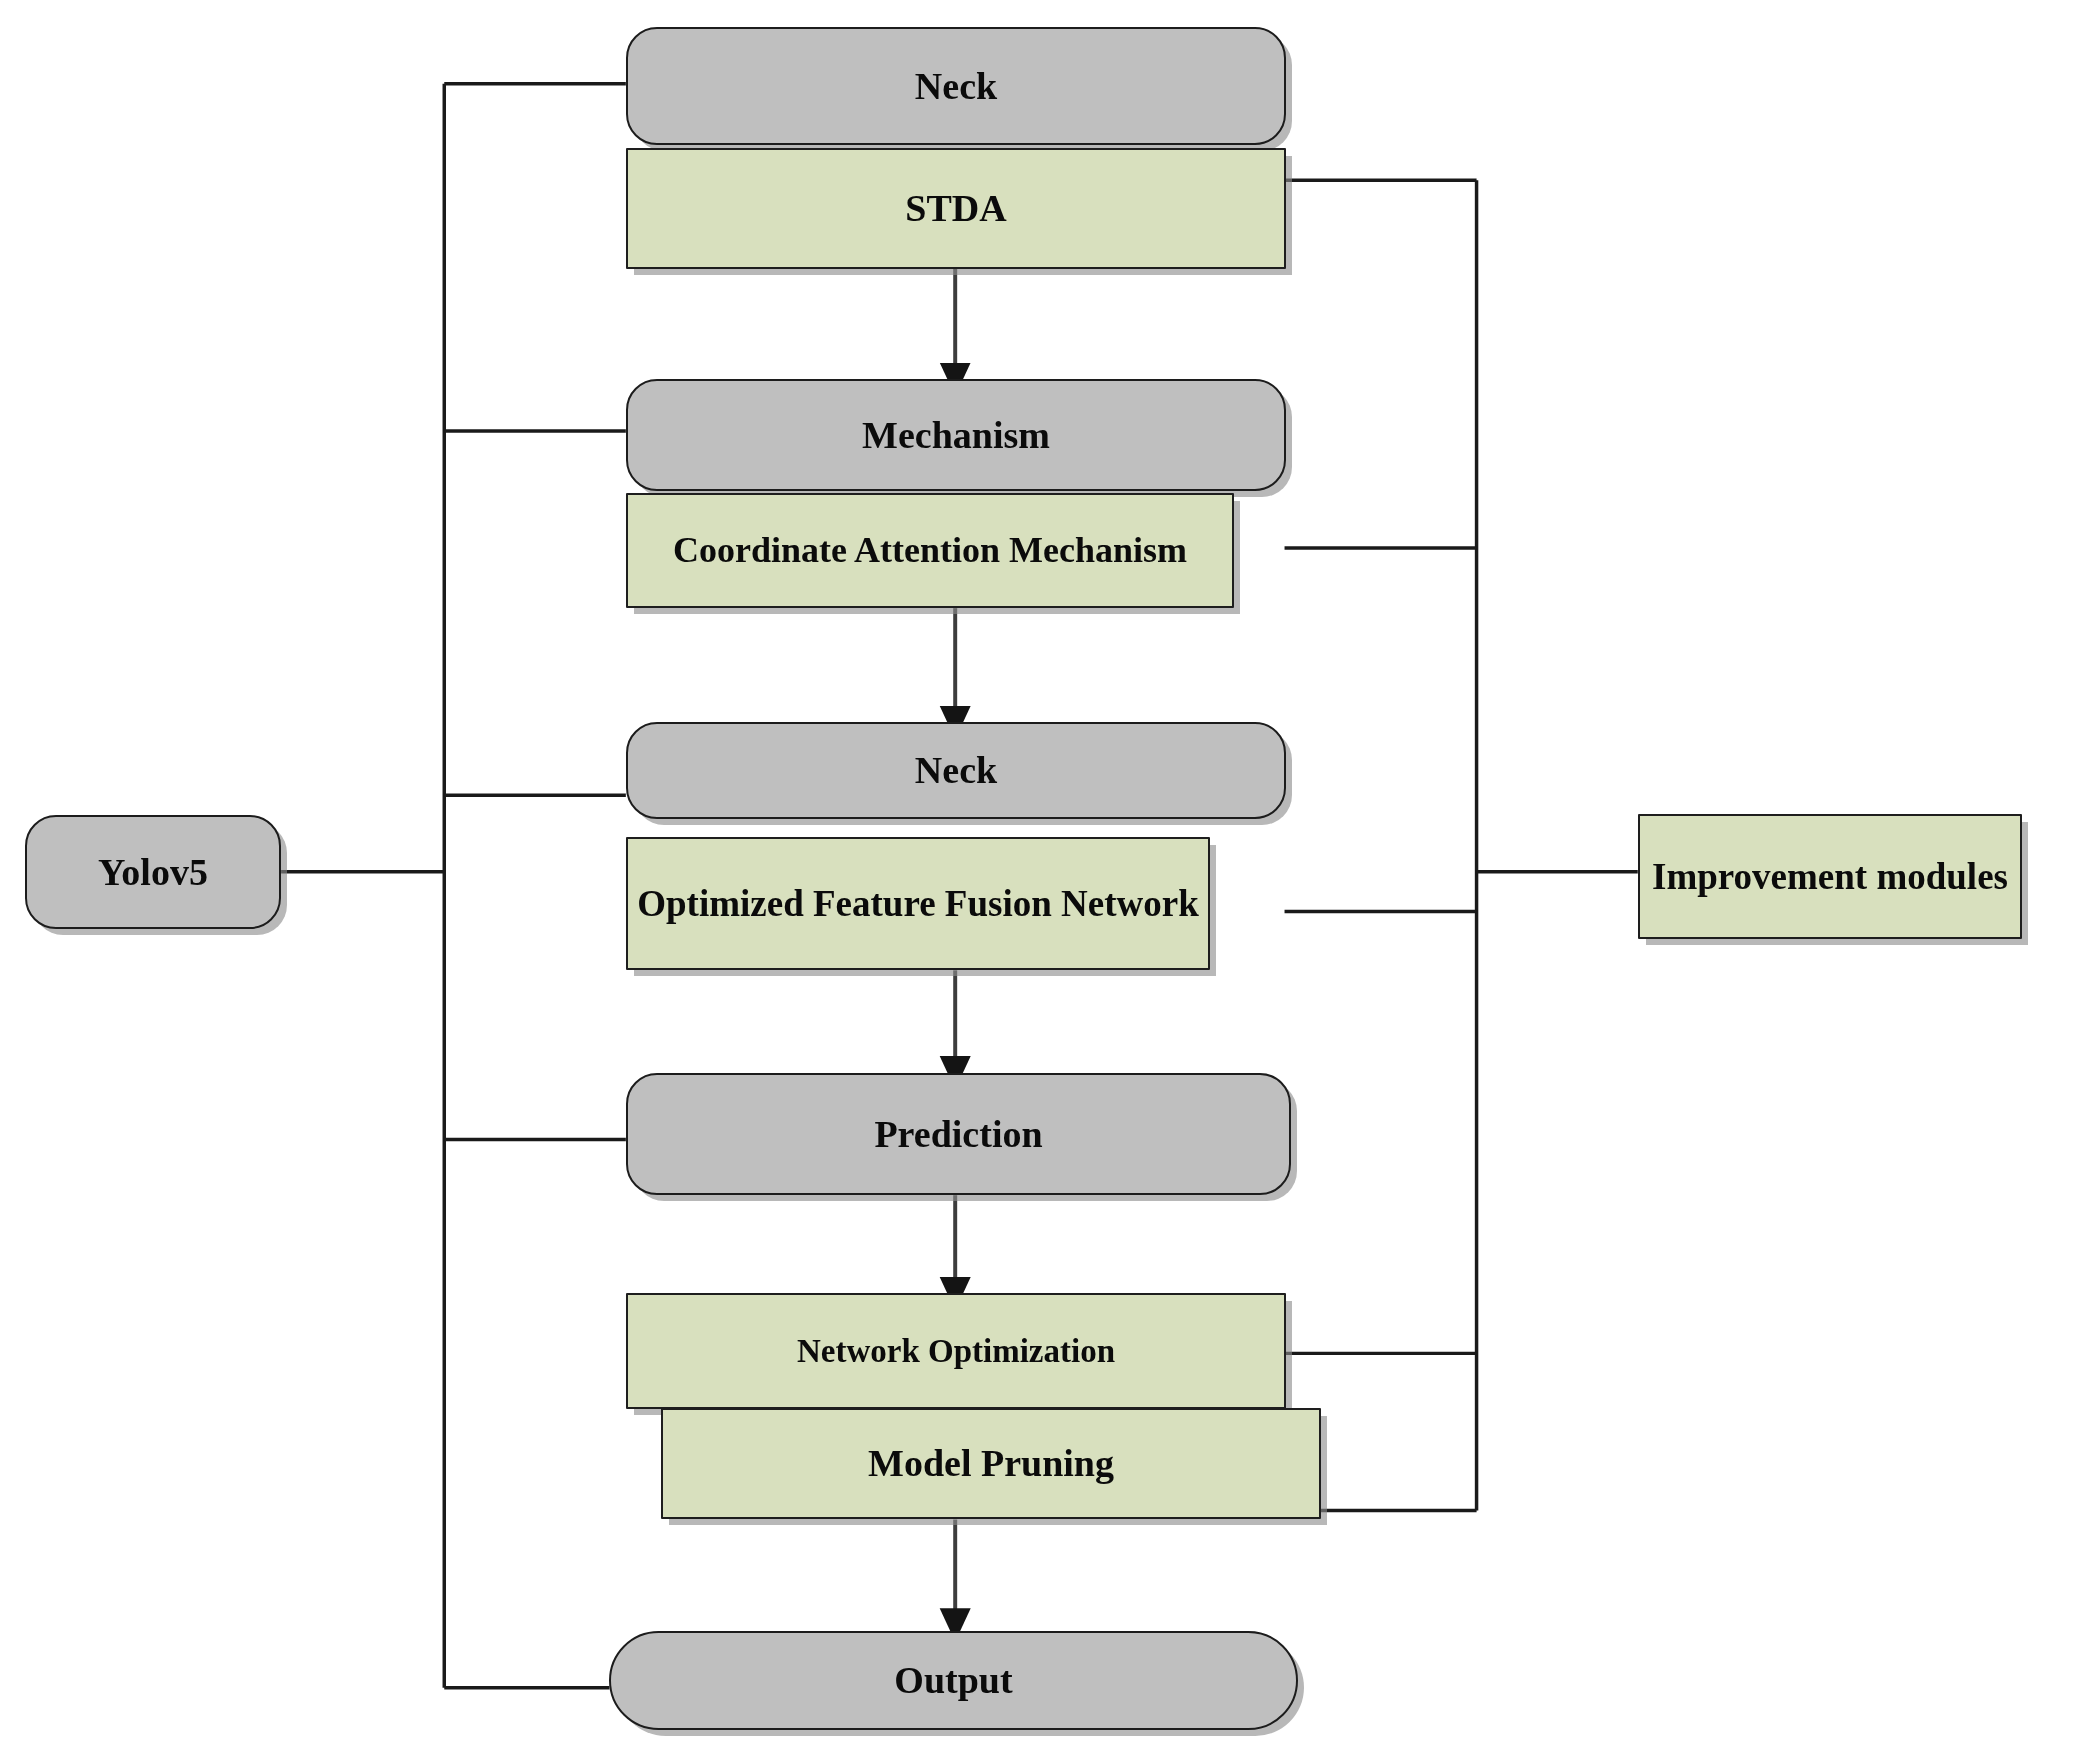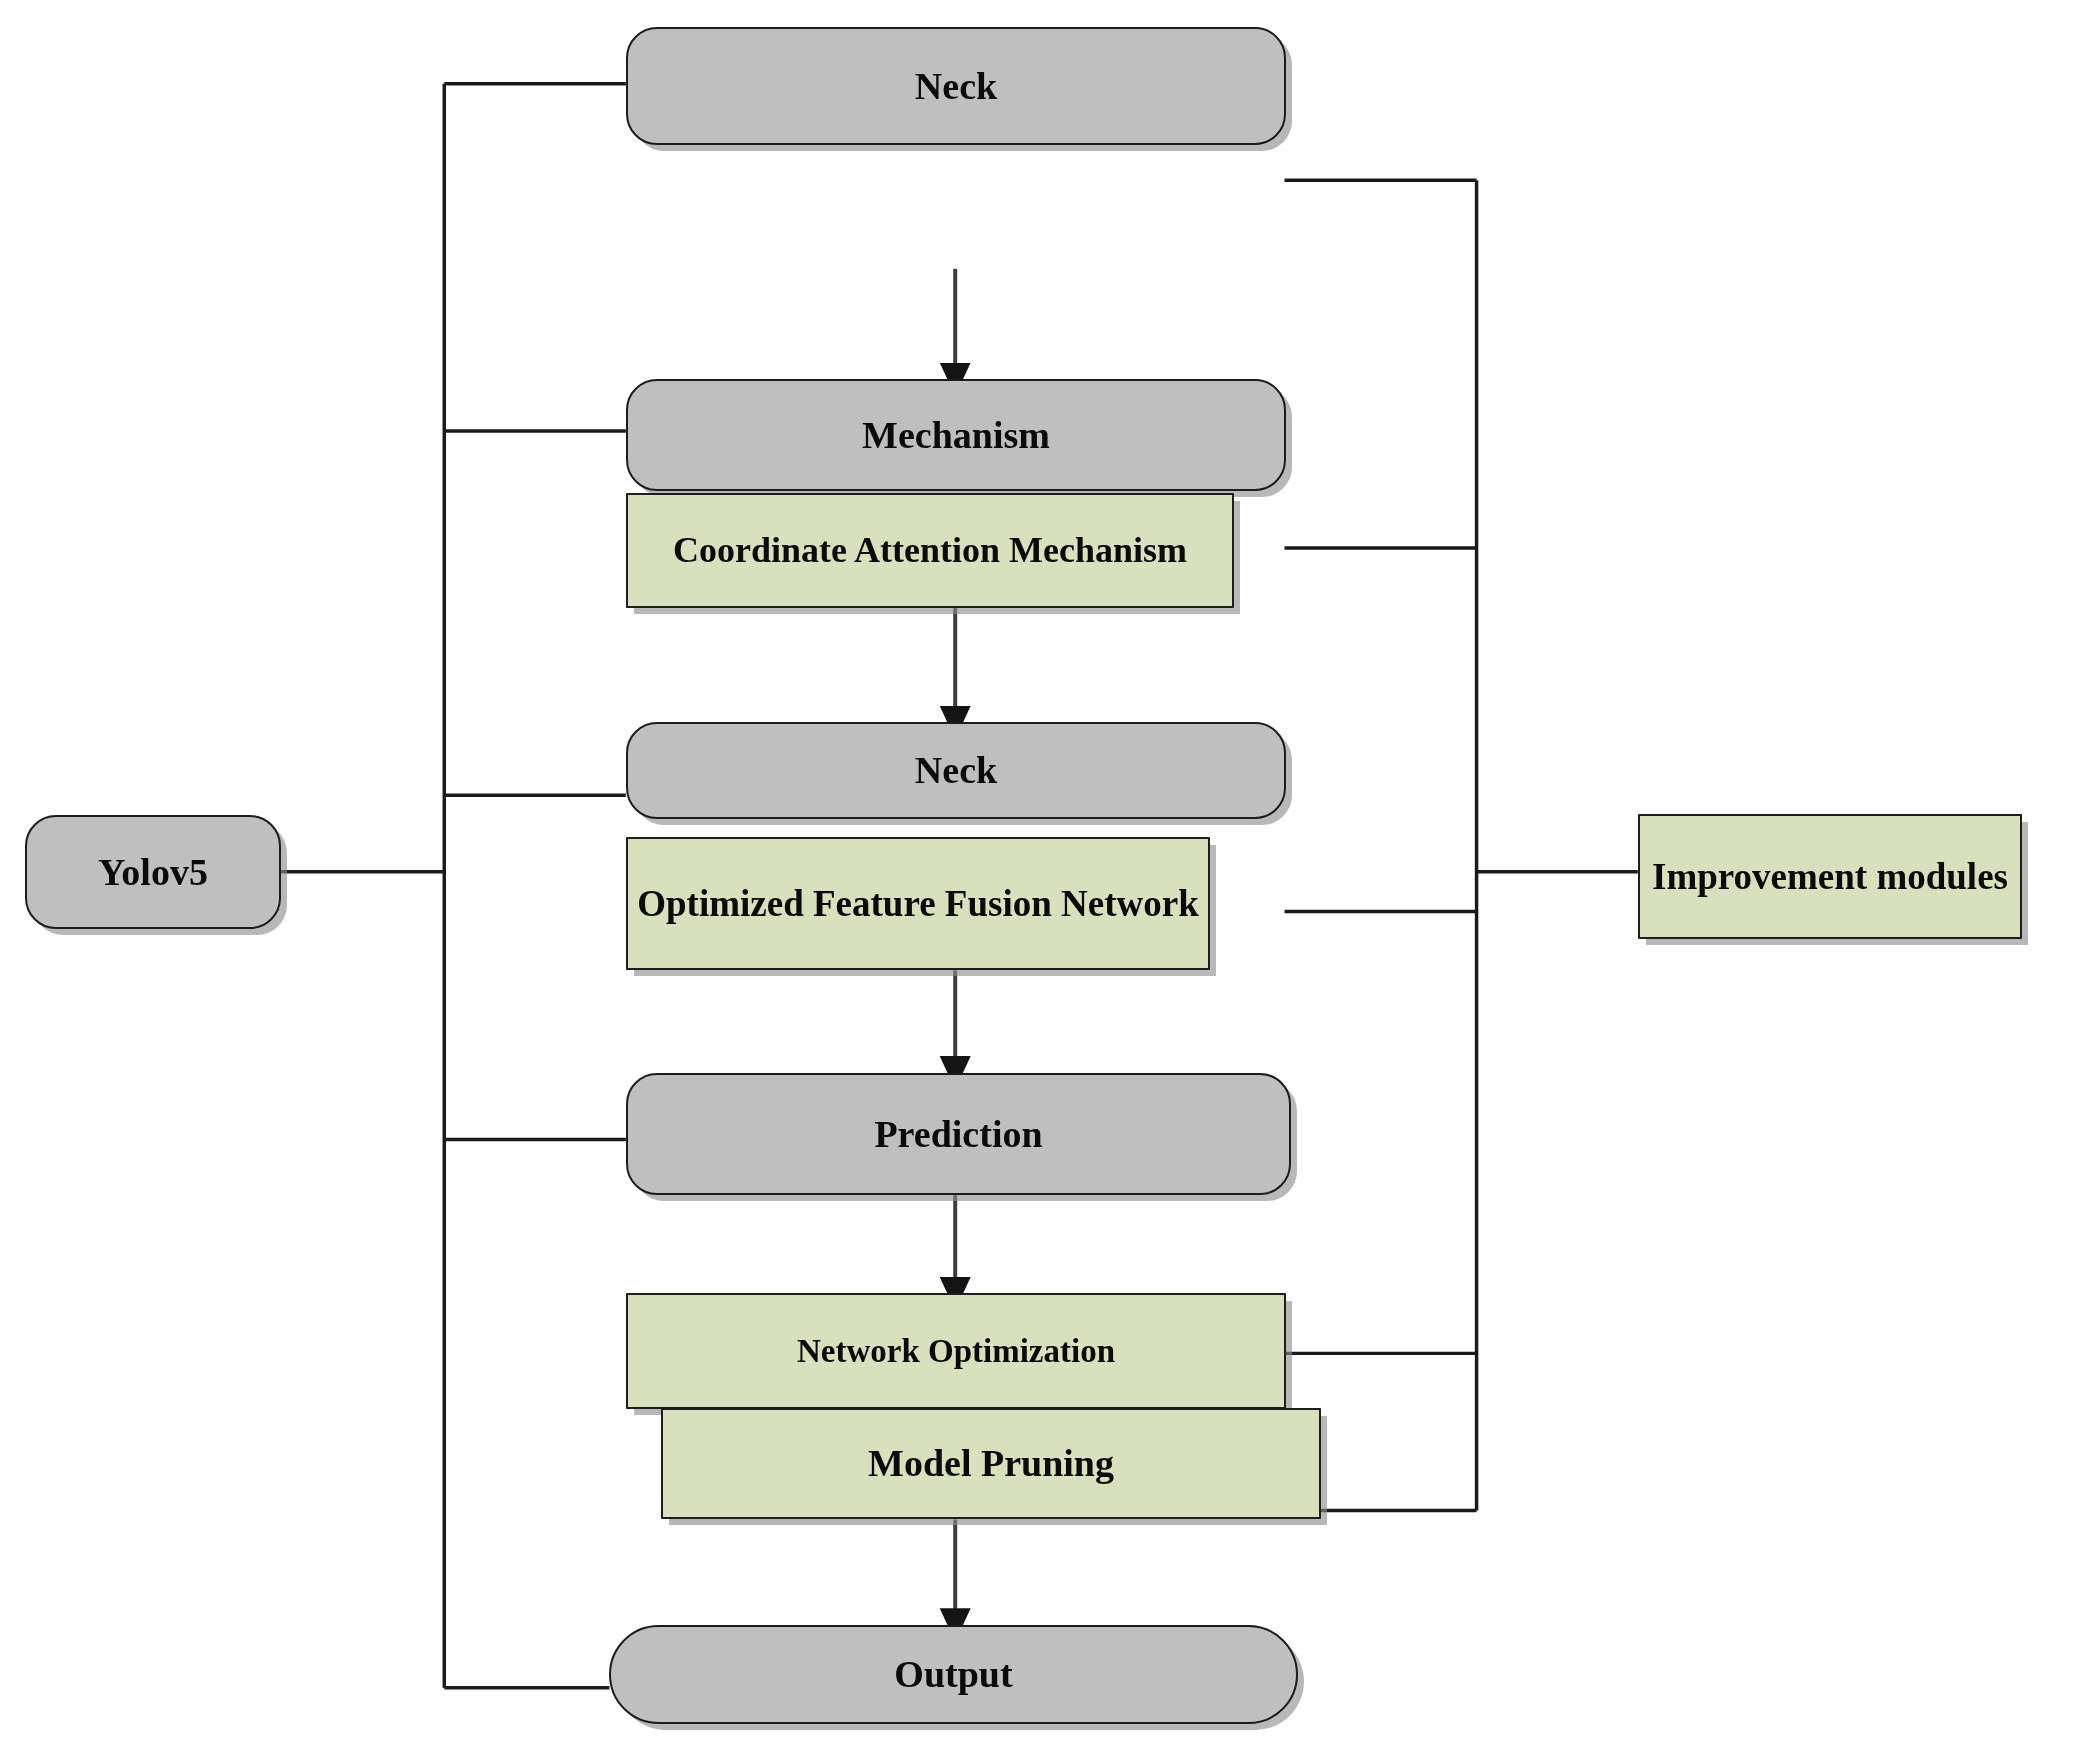--- a/index.html
+++ b/index.html
@@ -36,21 +36,21 @@
   }
   .node .lbl { display: block; padding: 0 9px; }
 
   
   .grey {
     background: #bfbfbf;
     border: 2.5px solid #1c1c1c;
     border-radius: 31px;
     box-shadow: 7px 7px 0 -1px rgba(140,140,140,0.62);
   }
-  .grey-wide { border-radius: 55px; }
+  .grey-wide { border-radius: 55px; margin-top: 6px; }
 
   
   .green {
     background: #d8e0be;
     border: 2.5px solid #1e1e1e;
     border-radius: 1px;
     box-shadow: 7px 7px 0 -1px rgba(140,140,140,0.62);
   }
 </style>
 </head>
@@ -98,20 +98,23 @@
   </div>
 
   <div class="node green" style="left:1638px; top:814px; width:384px; height:125px; font-size:37px;font-family:Liberation Serif, serif;">
     <span class="lbl">Improvement modules</span>
   </div>
 
   <div class="node grey" style="left:626px; top:27px; width:660px; height:118px; font-size:38px;">
     <span class="lbl">Neck</span>
   </div>
 
+  <div class="node green" style="left:626px; top:148px; width:660px; height:121px; font-size:38px;">
+    <span class="lbl">STDA</span>
+  </div>
 
   <div class="node grey" style="left:626px; top:379px; width:660px; height:112px; font-size:38px;">
     <span class="lbl">Mechanism</span>
   </div>
 
   <div class="node green" style="left:626px; top:493px; width:608px; height:115px; font-size:36px;">
     <span class="lbl">Coordinate Attention Mechanism</span>
   </div>
 
   <div class="node grey" style="left:626px; top:722px; width:660px; height:97px; font-size:38px;">

